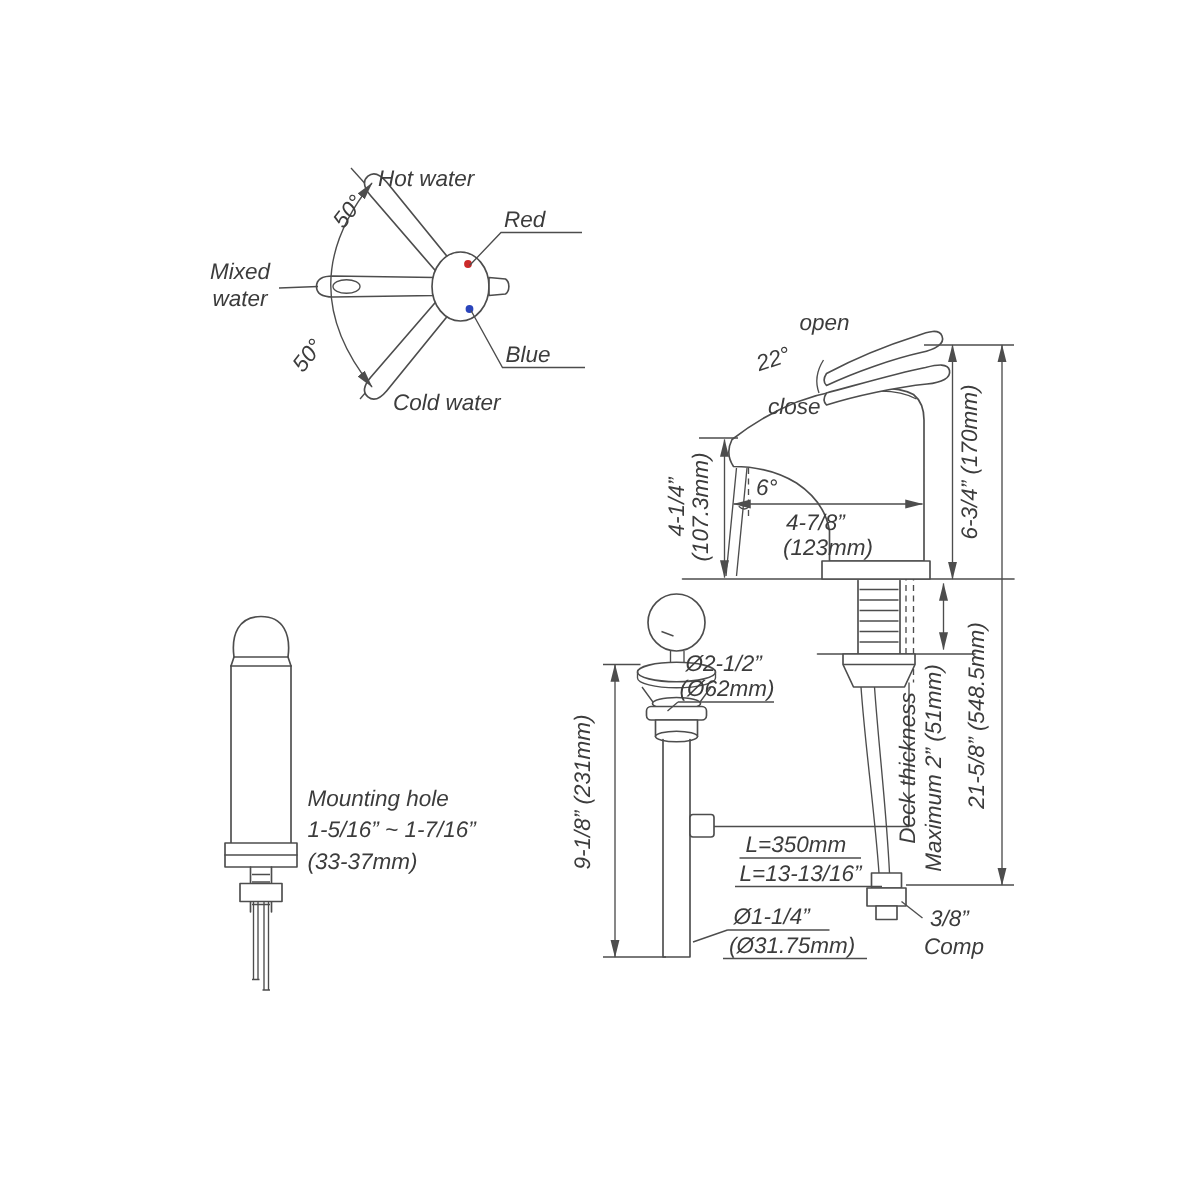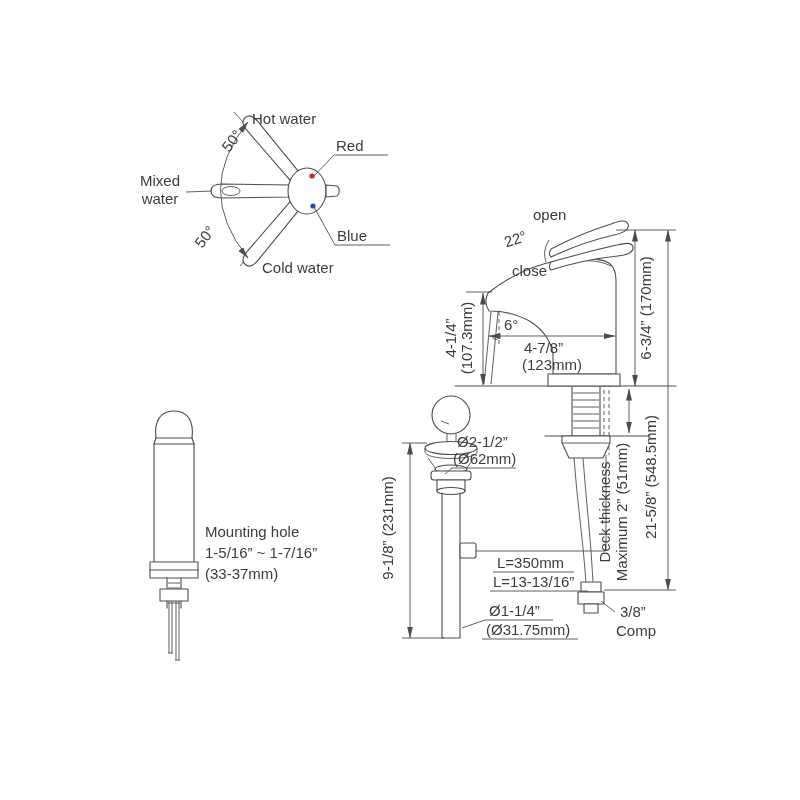--- a/index.html
+++ b/index.html
@@ -1,17 +1,17 @@
 <!DOCTYPE html>
 <html><head>
 <meta charset="utf-8">
 <style>
   html,body{margin:0;padding:0;background:#fff;}
   .stage{position:relative;width:800px;height:800px;background:#ffffff;overflow:hidden;
-         font-family:"Liberation Sans",sans-serif;}
+         font-family:"Liberation Sans",sans-serif;font-style:italic;}
   svg{display:block;}
   svg text{font-family:"Liberation Sans",sans-serif;font-size:15px;fill:#3c3c3c;}
   .ln{fill:none;stroke:#4d4d4d;stroke-width:1.1;stroke-linecap:round;stroke-linejoin:round;}
   .fw{fill:#ffffff;stroke:#4d4d4d;stroke-width:1.1;stroke-linejoin:round;}
   .dim{fill:none;stroke:#4d4d4d;stroke-width:0.9;}
   .thin{fill:none;stroke:#4d4d4d;stroke-width:0.9;}
   .dash{fill:none;stroke:#4d4d4d;stroke-width:0.9;stroke-dasharray:4 3;}
 </style>
 </head>
 <body>

